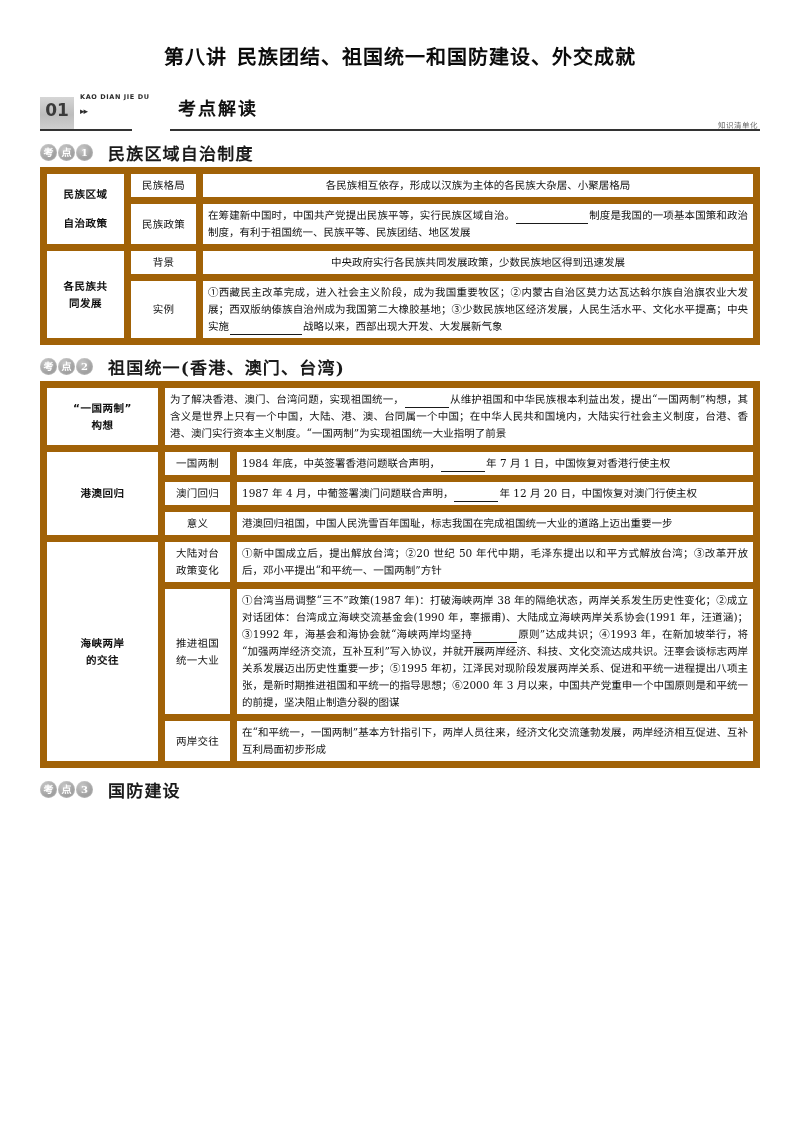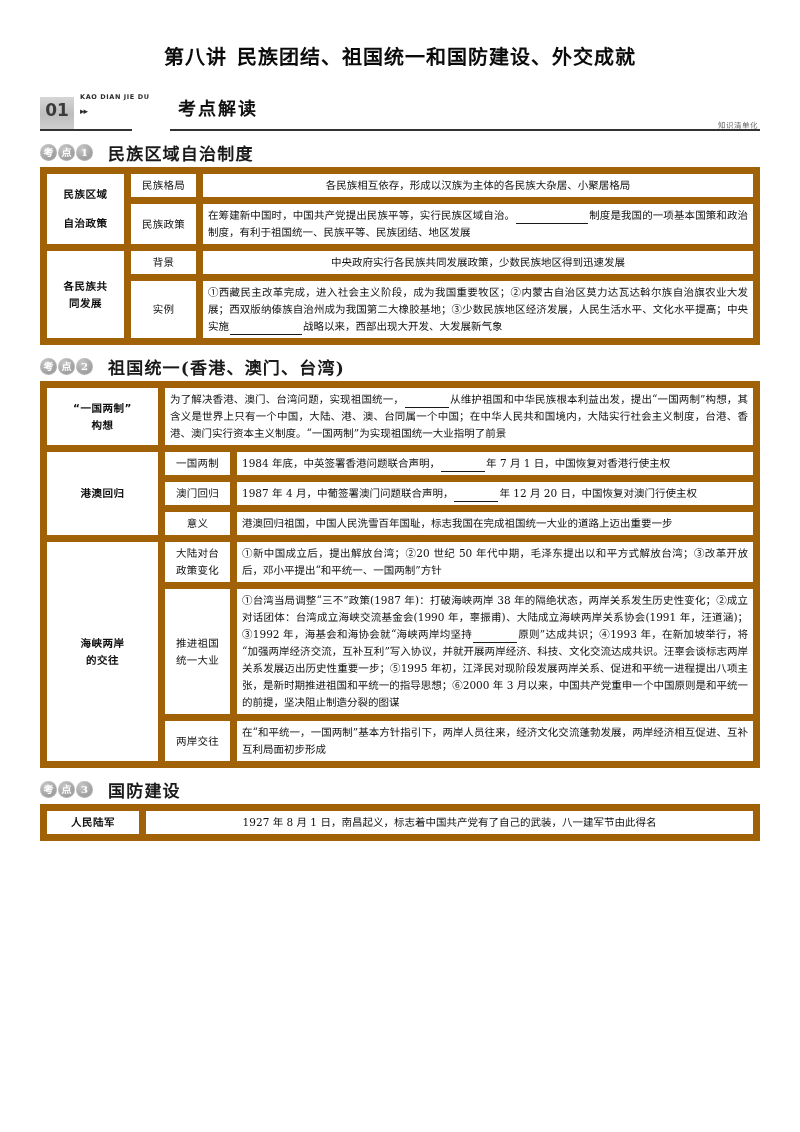--- a/index.html
+++ b/index.html
@@ -339,20 +339,16 @@
     </div>
     <span class="kd-title">国防建设</span>
   </div>
 
   <table class="kb">
     <colgroup>
         <col class="c1-c">
         <col>
       </colgroup>
     <tbody>
-      <tr>
-        <td class="hd c1-c">人民陆军</td>
-        <td class="body ctr">1927 年 8 月 1 日，南昌起义，标志着中国共产党有了自己的武装，八一建军节由此得名</td>
-      </tr>
     </tbody>
   </table>
 
 </div>
 
 </body></html>

